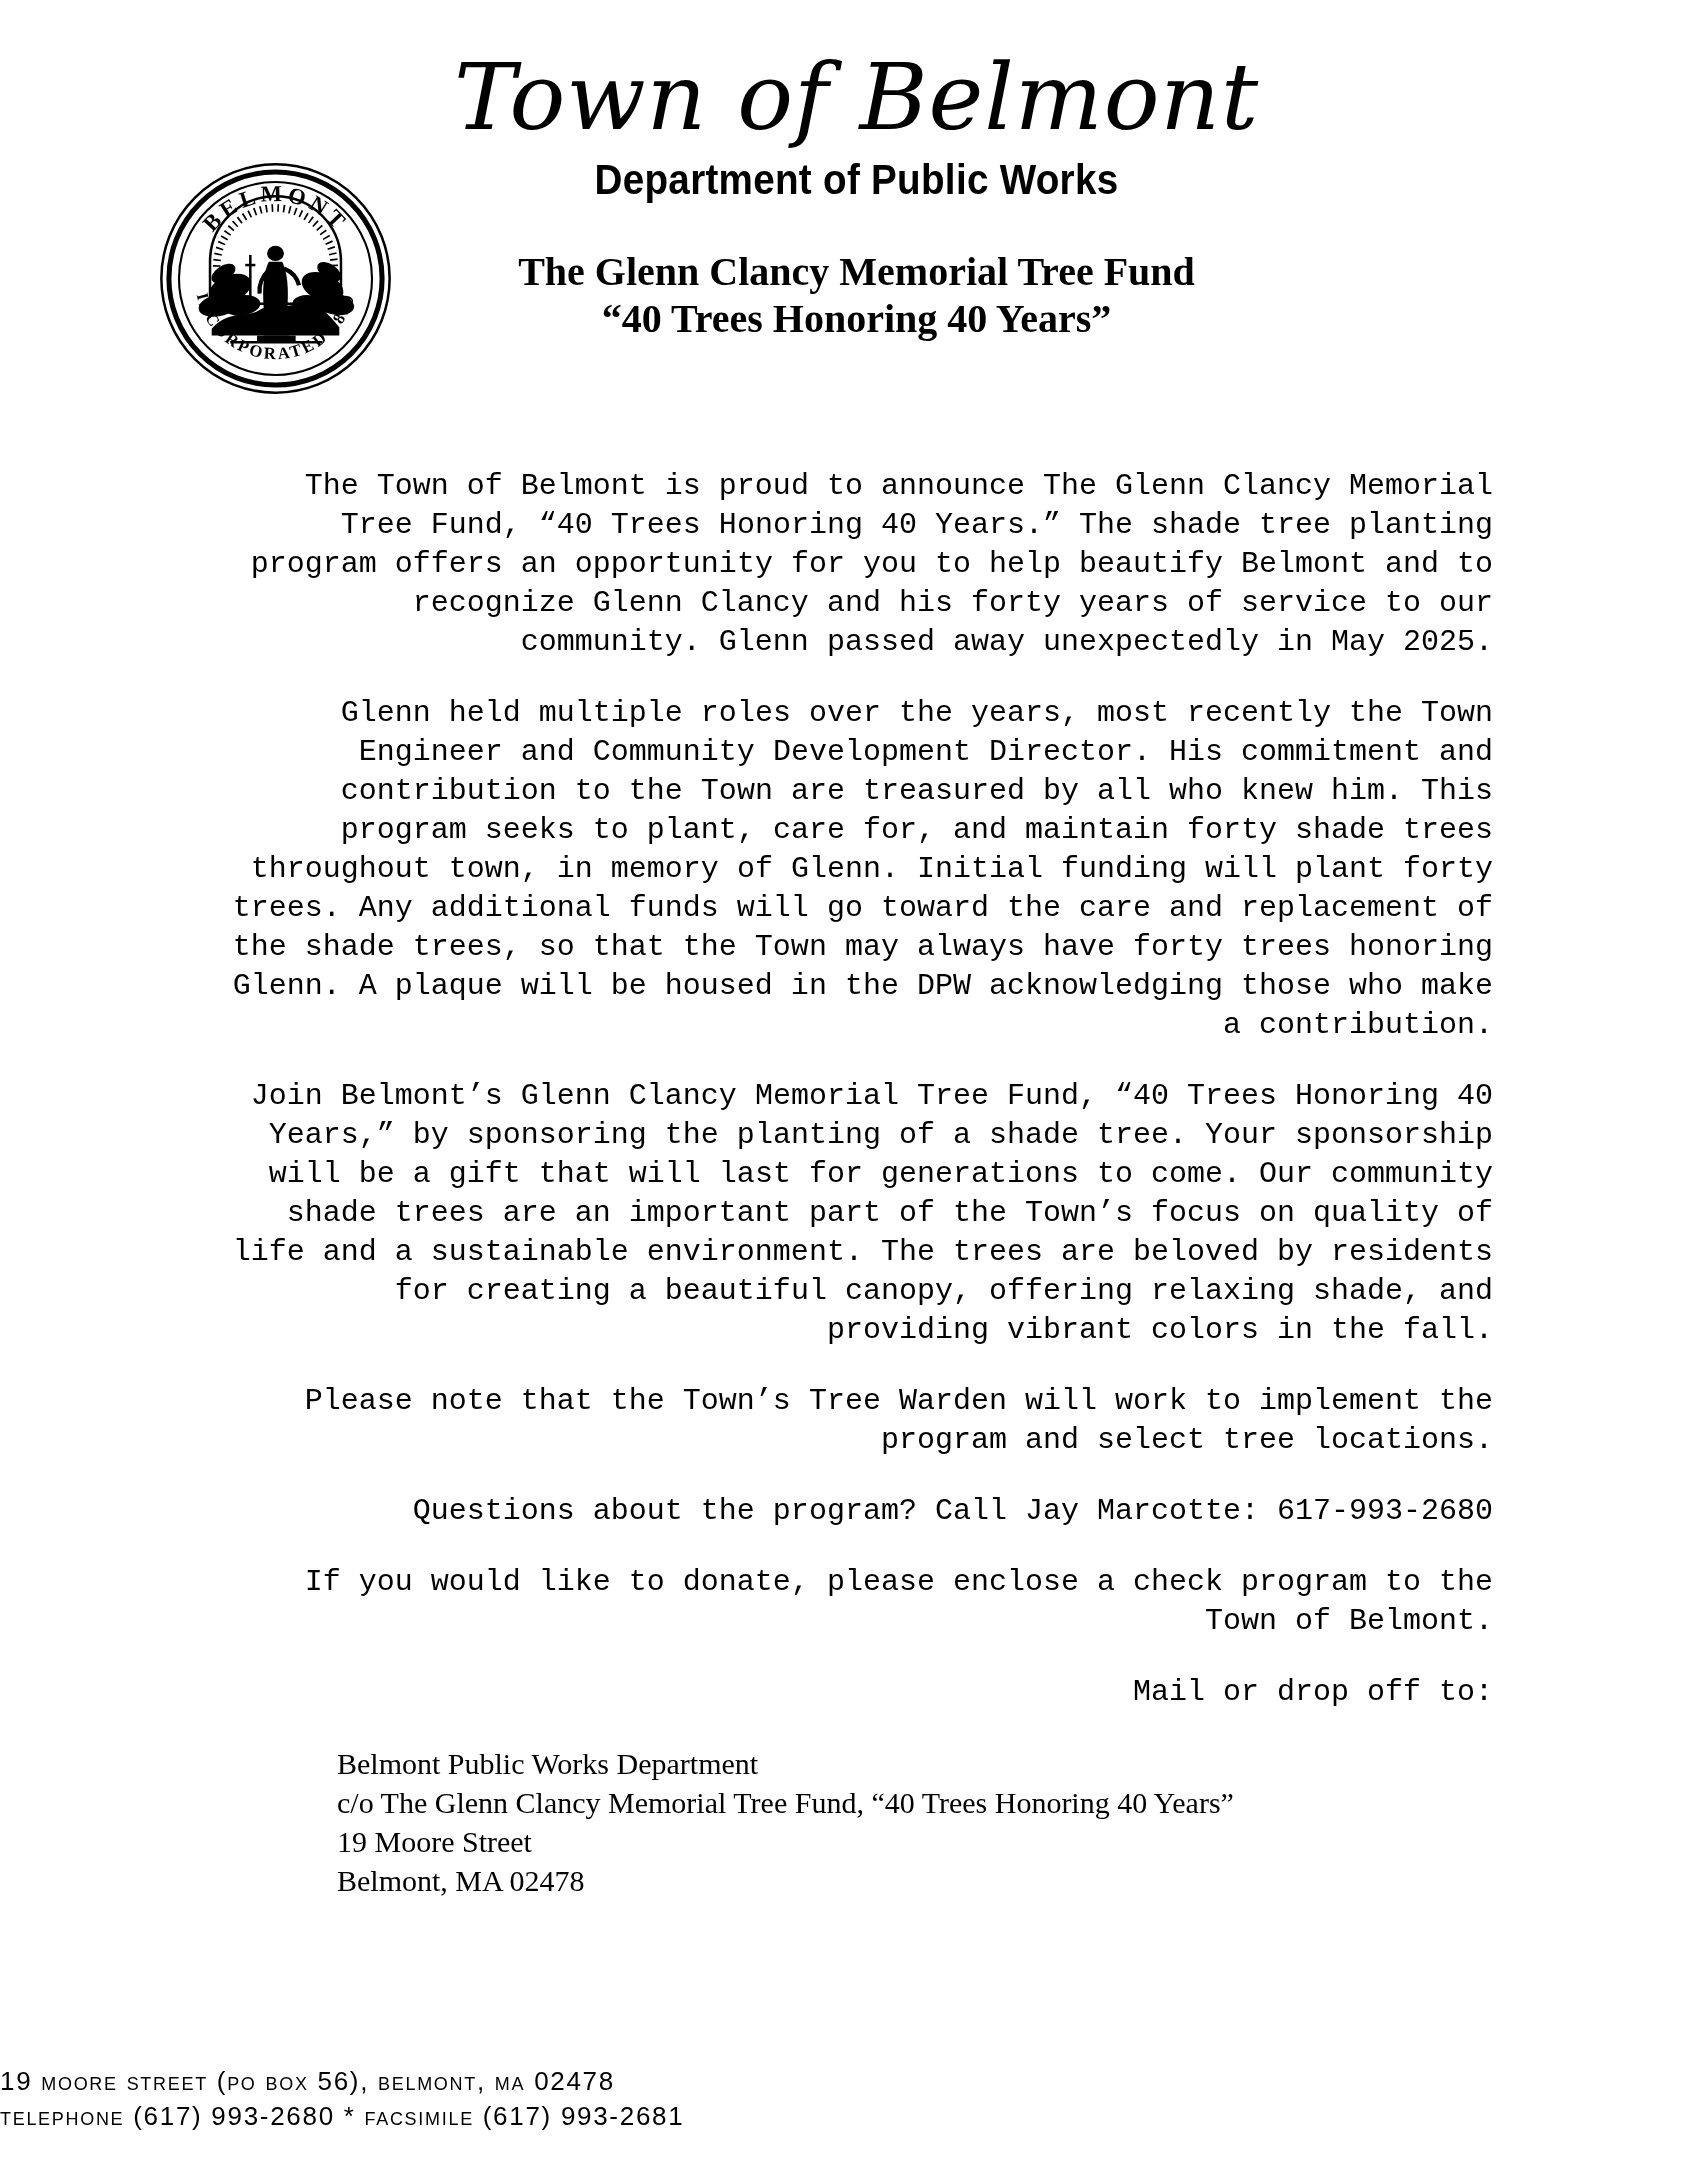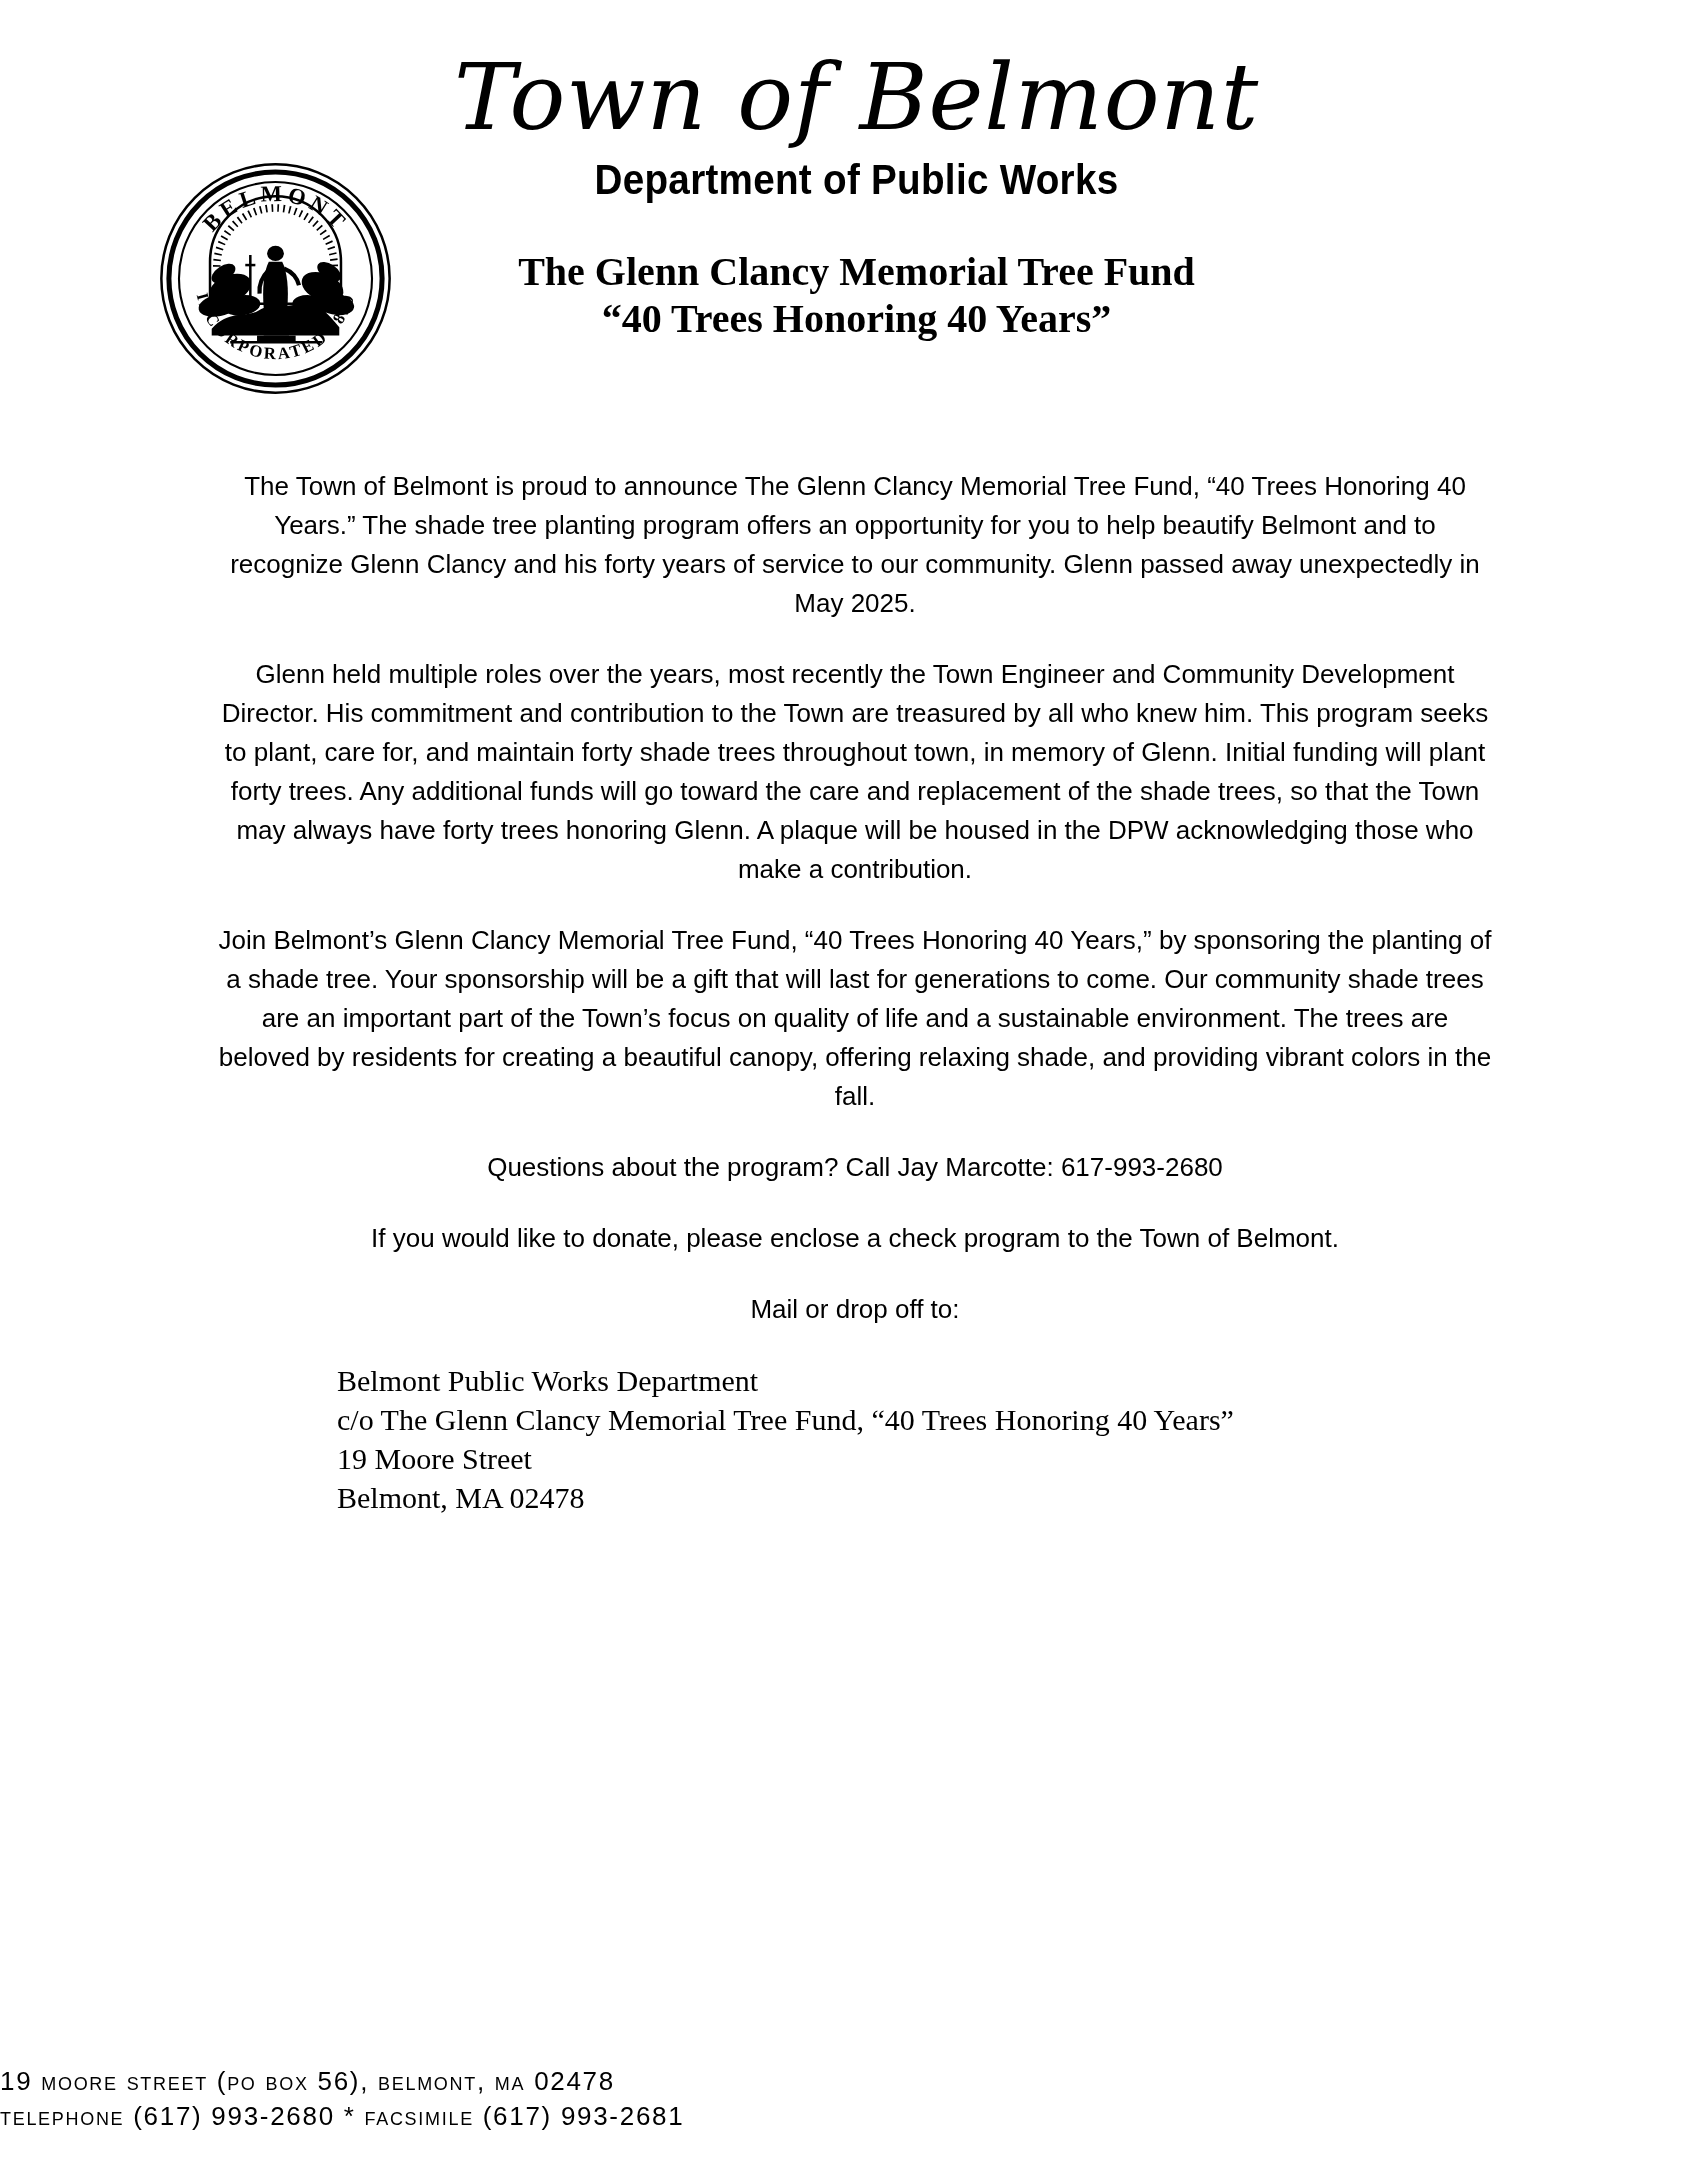--- a/index.html
+++ b/index.html
@@ -90,25 +90,25 @@
 
   
   .body-block {
     position: absolute;
     left: 217px;
     top: 467px;
     width: 1276px;
   }
 
   .para {
-    font-family: Liberation Sans, sans-serif;
-    font-size: 26px;
+    font-family: Liberation Mono, monospace;
+    font-size: 30px;
     line-height: 39px;
     margin: 0 0 32px 0;
-    text-align: center;
+    text-align: right;
   }
   .para:last-child { margin-bottom: 0; }
 
   .addr-block {
     margin-top: 20px;
     margin-left: 120px;
   }
   .addr-line {
     font-family: "Liberation Serif", "DejaVu Serif", serif;
     font-size: 30px;
@@ -201,20 +201,21 @@
       <div class="dept-line">Department of Public Works</div>
       <div class="fund-title">The Glenn Clancy Memorial Tree Fund</div>
       <div class="fund-subtitle">“40 Trees Honoring 40 Years”</div>
     </div>
   </div>
 
   <div class="body-block">
     <p class="para">The Town of Belmont is proud to announce The Glenn Clancy Memorial Tree Fund, “40 Trees Honoring 40 Years.” The shade tree planting program offers an opportunity for you to help beautify Belmont and to recognize Glenn Clancy and his forty years of service to our community. Glenn passed away unexpectedly in May 2025.</p>
     <p class="para">Glenn held multiple roles over the years, most recently the Town Engineer and Community Development Director. His commitment and contribution to the Town are treasured by all who knew him. This program seeks to plant, care for, and maintain forty shade trees throughout town, in memory of Glenn. Initial funding will plant forty trees. Any additional funds will go toward the care and replacement of the shade trees, so that the Town may always have forty trees honoring Glenn. A plaque will be housed in the DPW acknowledging those who make a contribution.</p>
     <p class="para">Join Belmont’s Glenn Clancy Memorial Tree Fund, “40 Trees Honoring 40 Years,” by sponsoring the planting of a shade tree. Your sponsorship will be a gift that will last for generations to come. Our community shade trees are an important part of the Town’s focus on quality of life and a sustainable environment. The trees are beloved by residents for creating a beautiful canopy, offering relaxing shade, and providing vibrant colors in the fall.</p>
+    <p class="para">Please note that the Town’s Tree Warden will work to implement the program and select tree locations.</p>
     <p class="para">Questions about the program? Call Jay Marcotte: 617-993-2680</p>
     <p class="para">If you would like to donate, please enclose a check program to the Town of Belmont.</p>
     <p class="para">Mail or drop off to:</p>
 
     <div class="addr-block">
       <div class="addr-line">Belmont Public Works Department</div>
       <div class="addr-line">c/o The Glenn Clancy Memorial Tree Fund, “40 Trees Honoring 40 Years”</div>
       <div class="addr-line">19 Moore Street</div>
       <div class="addr-line">Belmont, MA  02478</div>
     </div>

